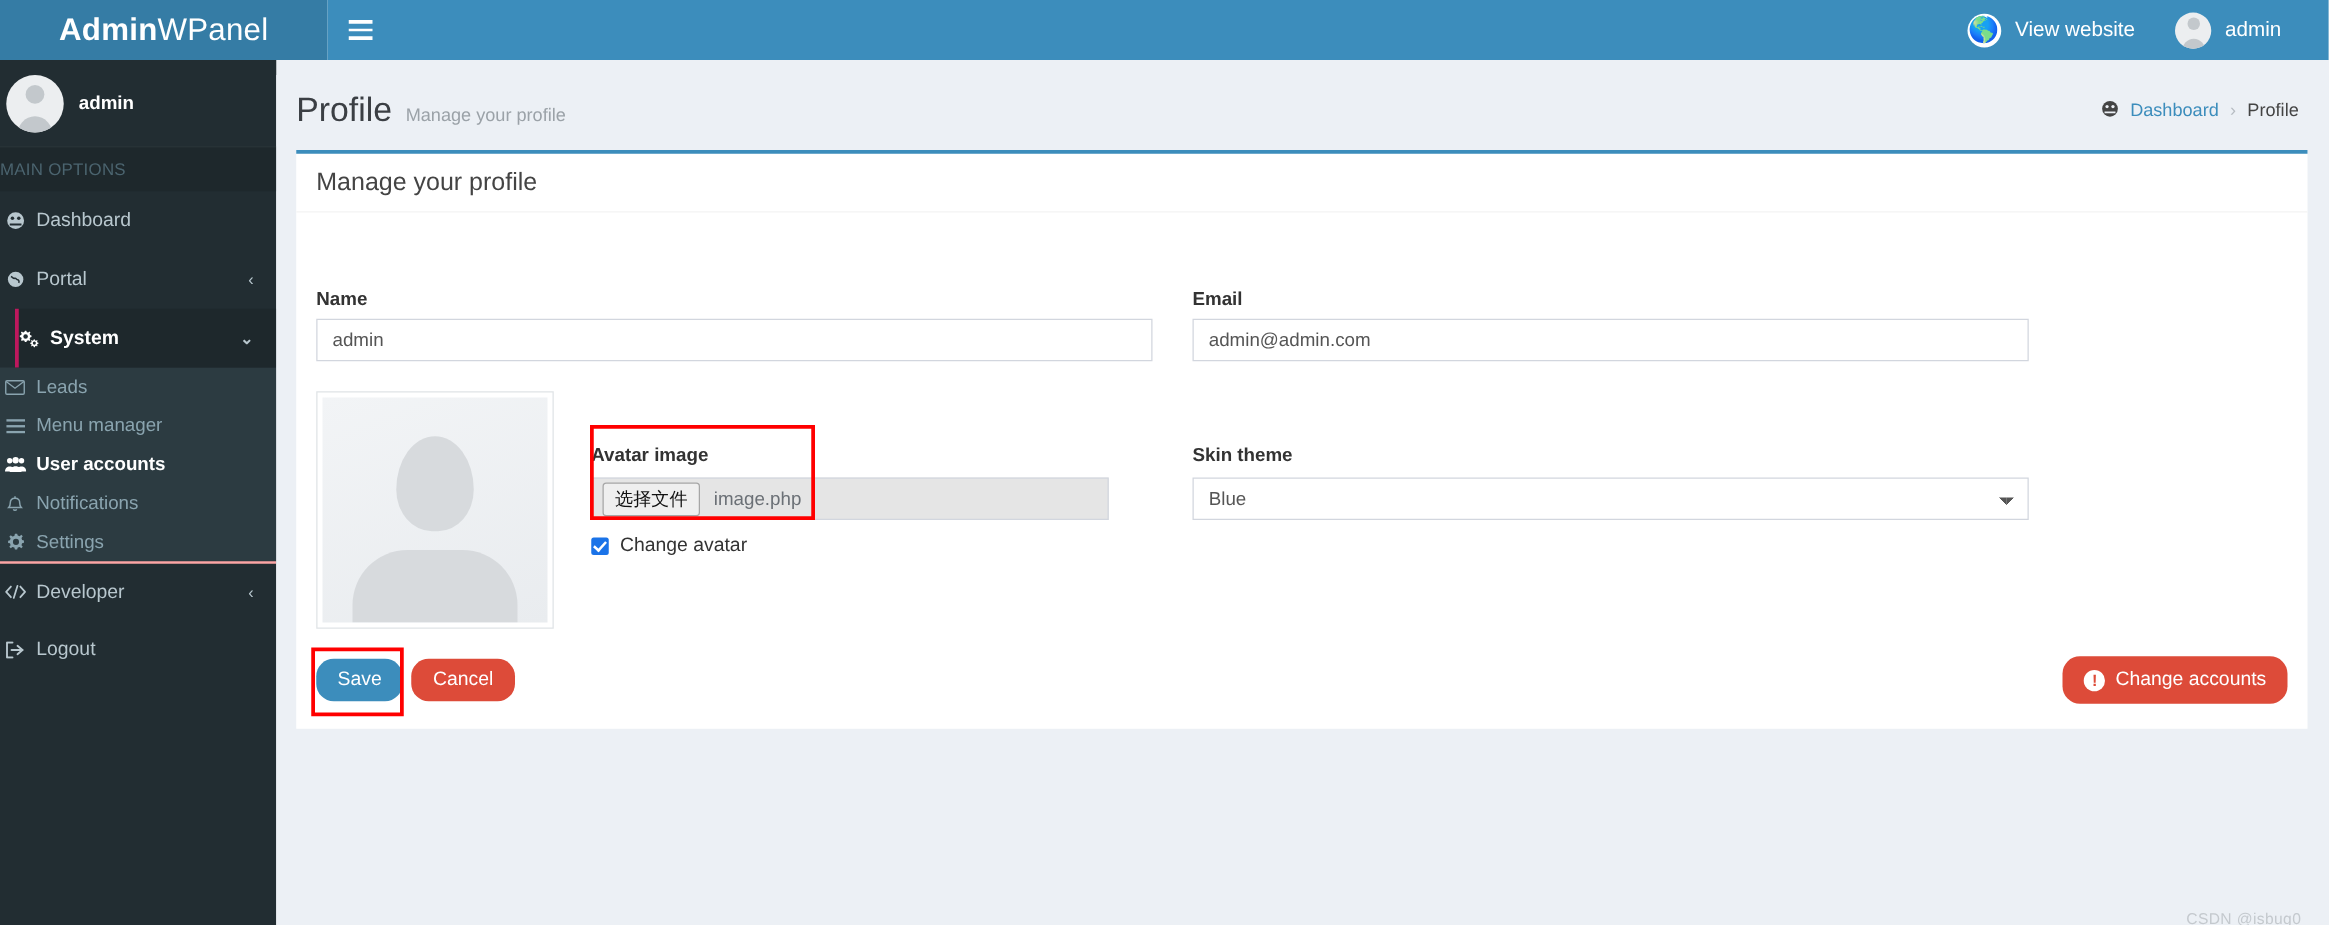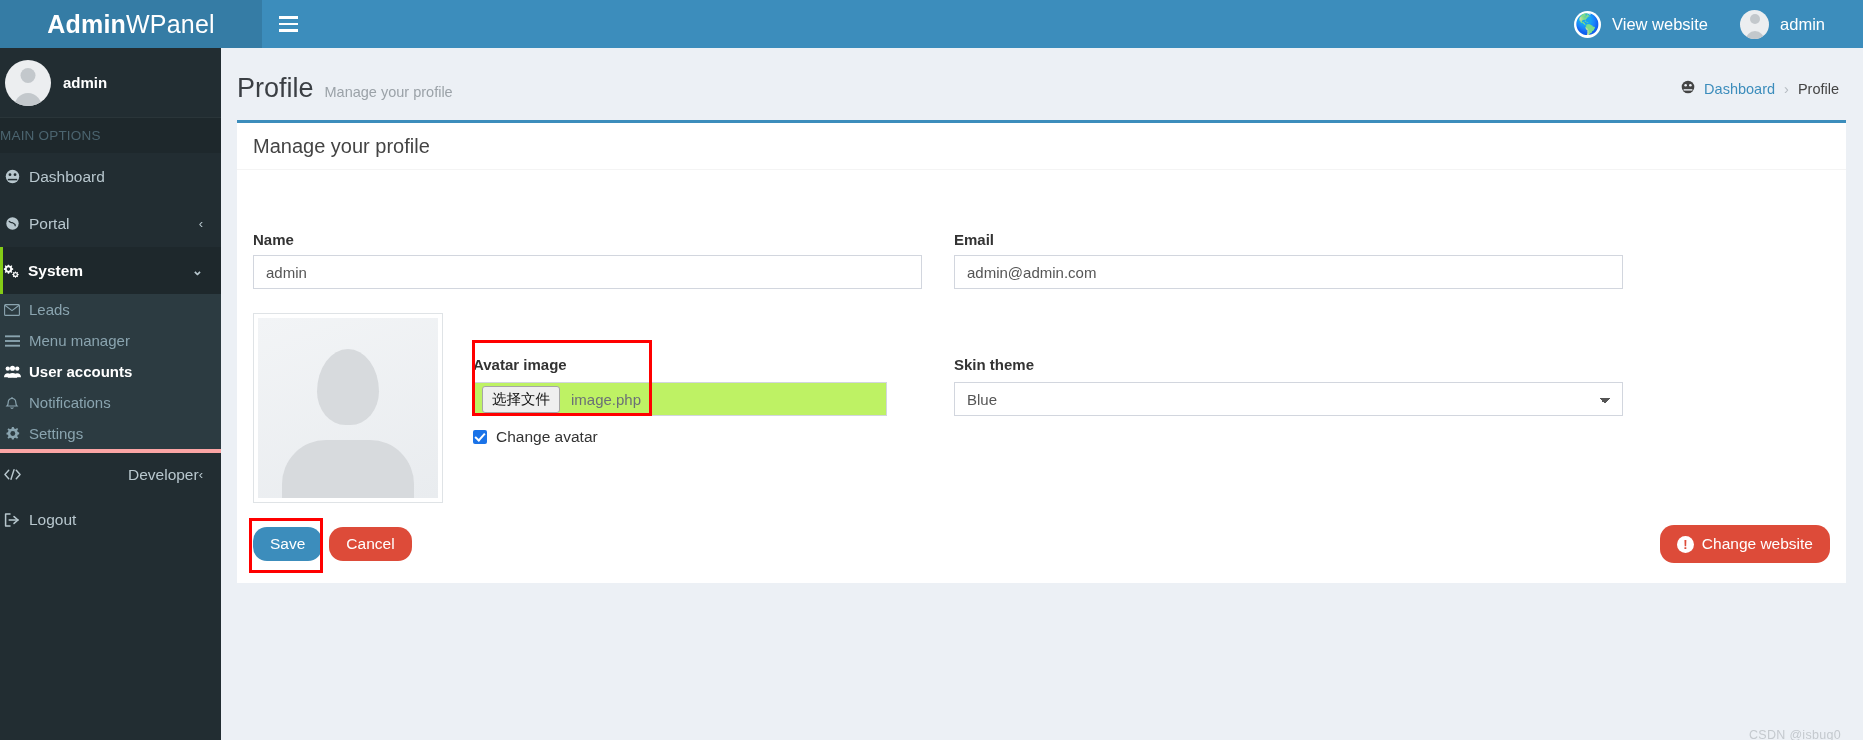--- a/index.html
+++ b/index.html
@@ -90,26 +90,26 @@
     padding-left: 1px; color: #b8c7ce; font-size: 15.5px;
     cursor: pointer; position: relative;
   }
   .sb-item .ic {
     width: 34px; text-align: center; font-size: 15px; flex: none;
     display: inline-flex; align-items: center; justify-content: center;
     margin-left: -6px;
   }
   .sb-item .lbl { flex: 1; }
   .sb-item .chev { padding-right: 18px; font-size: 13px; color: #b8c7ce; }
-  .sb-item.active { background: #1e282c; color: #fff; font-weight: 700; border-left: 3px solid #84cc16; padding-left: 0px; }
+  .sb-item.active { background: #1e282c; color: #fff; font-weight: 700; border-left: 3px solid #be185d; padding-left: 0px; margin-left: 12px; }
   .sb-item.active .ic { margin-left: -9px; }
   .sb-sub { background: #2c3b41; }
   .sb-sub .sb-item { height: 31px; font-size: 15px; color: #8aa4af; }
   .sb-sub .sb-item.sel { color: #fff; font-weight: 700; }
-  .sb-divider-top { border-top: 4px solid #fca5a5; text-align: right; }
+  .sb-divider-top { border-top: 2px solid #fca5a5; }
 
   
   .content { position: absolute; top: 60px; left: 221px; width: 1642px; height: 692px; background: #ecf0f5; }
   .page-head {
     height: 57px; display: flex; align-items: center;
     padding: 0 24px 0 16px; justify-content: space-between;
   }
   .page-title-wrap { display: flex; align-items: baseline; gap: 11px; }
   .page-title { font-size: 27px; color: #3b3f44; font-weight: 400; }
   .page-sub { font-size: 14.5px; color: #9ba2a8; }
@@ -170,21 +170,21 @@
   }
   .avatar-ph::after {
     content: ""; position: absolute; left: 50%; bottom: 0;
     transform: translateX(-50%); width: 132px; height: 58px;
     border-radius: 44px 44px 0 0; background: #d7dadd;
   }
 
   .avatar-fields { margin-left: 30px; width: 414px; position: relative; }
   .file-wrap {
     border: 1px solid #d2d6de; height: 34px; width: 414px;
-    display: flex; align-items: center; padding: 0 8px; background: #bef264;
+    display: flex; align-items: center; padding: 0 8px; background: #e5e5e5;
   }
   .fake-file-btn {
     border: 1px solid #a6a6a6; background: #efefef; border-radius: 3px;
     padding: 3px 9px; font-size: 14.5px; color: #111; cursor: pointer;
     font-family: "Liberation Sans", sans-serif;
   }
   .file-name { margin-left: 11px; font-size: 15px; color: #6b7076; }
   .check-row { display: flex; align-items: center; gap: 9px; margin-top: 12px; }
   .cb {
     width: 14px; height: 14px; background: #1a73e8; border-radius: 2px;
@@ -444,20 +444,20 @@
       </div>
 
       <div class="btn-row">
         <div class="btn-left">
           <button class="btn btn-primary">Save</button>
           <button class="btn btn-danger">Cancel</button>
           <div class="anno" style="left:-4px; top:-9px; width:74px; height:55px;"></div>
         </div>
         <button class="btn btn-danger btn-cp">
           <span class="excl">!</span>
-          <span>Change website</span>
+          <span>Change accounts</span>
         </button>
       </div>
     </div>
 
     <div class="watermark">CSDN @isbug0</div>
   </div>
 </div>
 
 </body></html>

